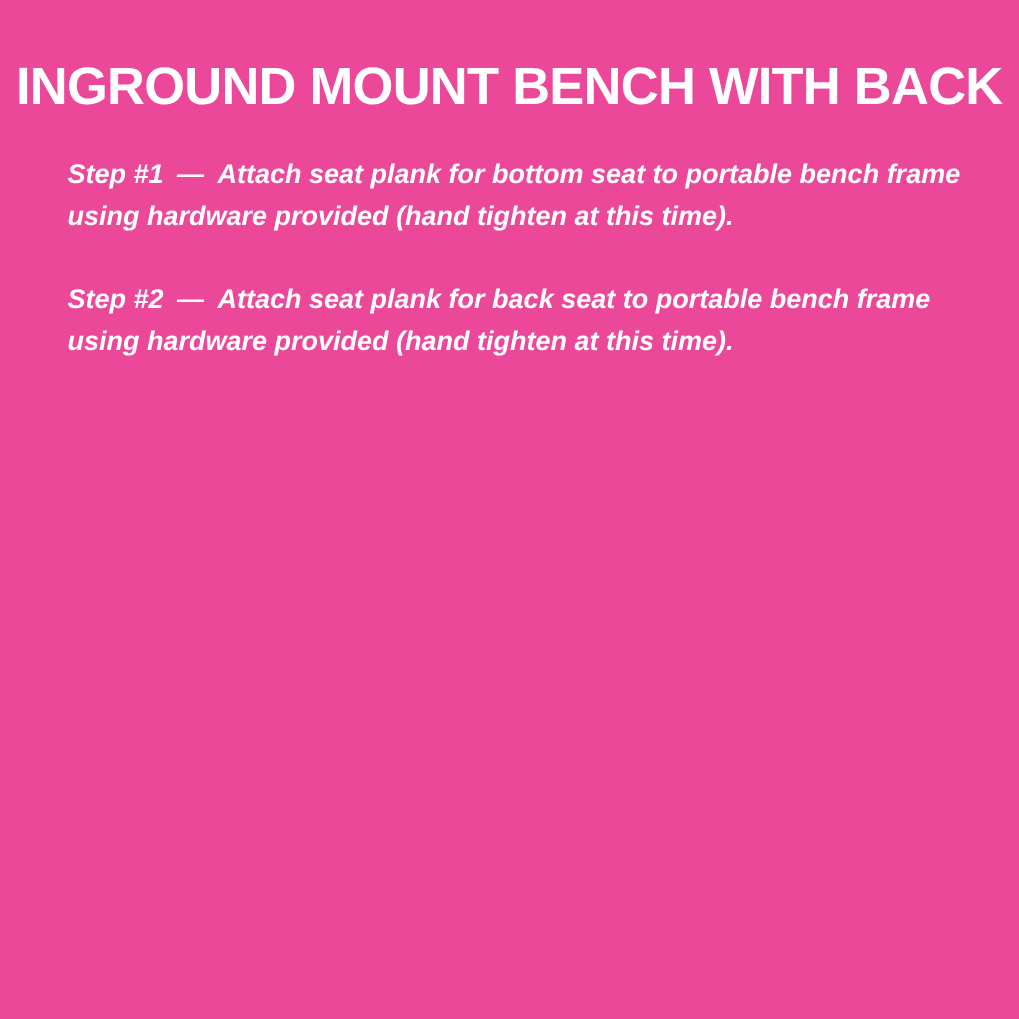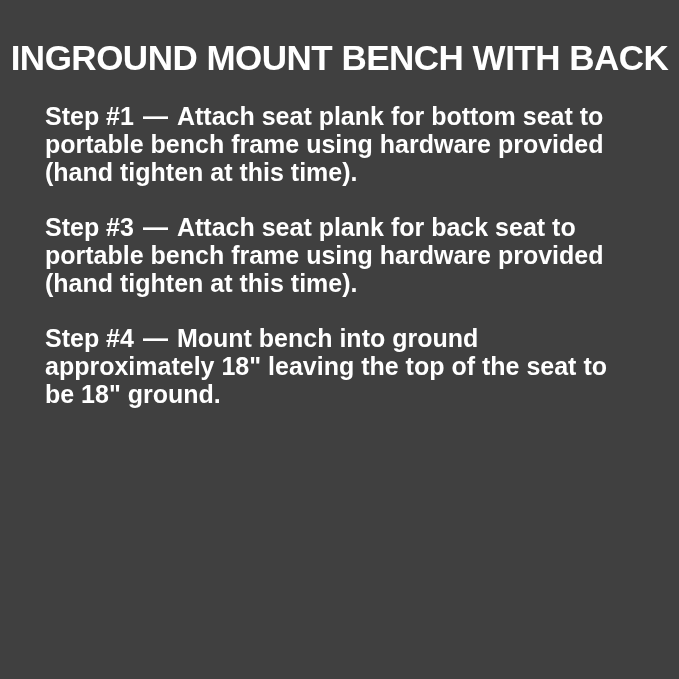--- a/index.html
+++ b/index.html
@@ -4,21 +4,21 @@
 <style>
   html, body {
     margin: 0;
     padding: 0;
     background: #000000;
   }
   .card {
     position: relative;
     width: 679px;
     height: 679px;
-    background: #404040;
+    background: #ec4899;
     color: #ffffff;
     font-family: "Liberation Sans", sans-serif;
     font-weight: bold;
     box-sizing: border-box;
     overflow: hidden;
   }
   .header {
     padding-top: 40px;
     text-align: center;
   }
@@ -37,39 +37,39 @@
     font-weight: bold;
     color: #ffffff;
   }
   .steps {
     margin-top: 26px;
     padding-left: 45px;
     padding-right: 38px;
   }
   .step {
     margin: 0 0 27px 0;
-    font-size: 25px;
+    font-size: 18px;
     line-height: 28px;
     font-weight: bold;
     color: #ffffff;
     max-width: 600px;
+    font-style: italic;
   }
   .step .dash {
     margin: 0 9px;
   }
 </style>
 </head>
 <body>
 
 <div class="card">
   <div class="header">
     <h1 class="title">INGROUND MOUNT BENCH WITH BACK</h1>
   </div>
 
   <div class="steps">
     <p class="step"><span>Step #1</span><span class="dash">—</span><span>Attach seat plank for bottom seat to portable bench frame using hardware provided (hand tighten at this time).</span></p>
 
-    <p class="step"><span>Step #3</span><span class="dash">—</span><span>Attach seat plank for back seat to portable bench frame using hardware provided (hand tighten at this time).</span></p>
+    <p class="step"><span>Step #2</span><span class="dash">—</span><span>Attach seat plank for back seat to portable bench frame using hardware provided (hand tighten at this time).</span></p>
 
 
-    <p class="step"><span>Step #4</span><span class="dash">—</span><span>Mount bench into ground approximately 18" leaving the top of the seat to be 18" ground.</span></p>
   </div>
 </div>
 
 </body></html>

